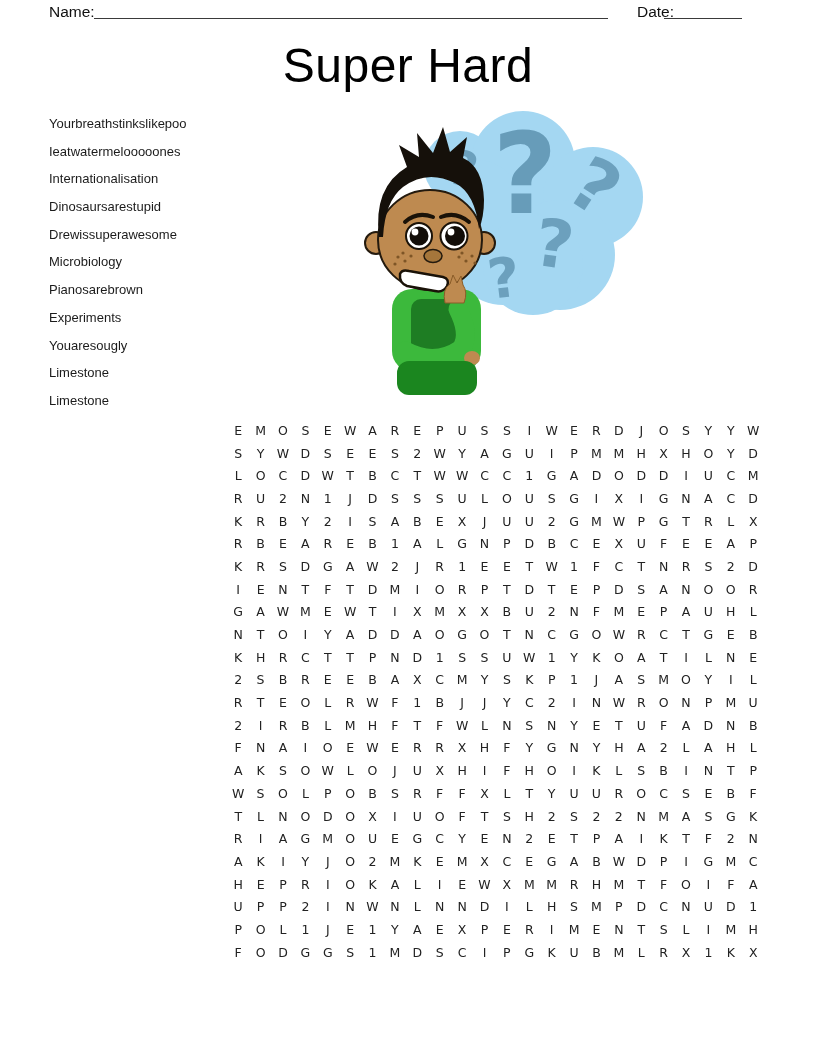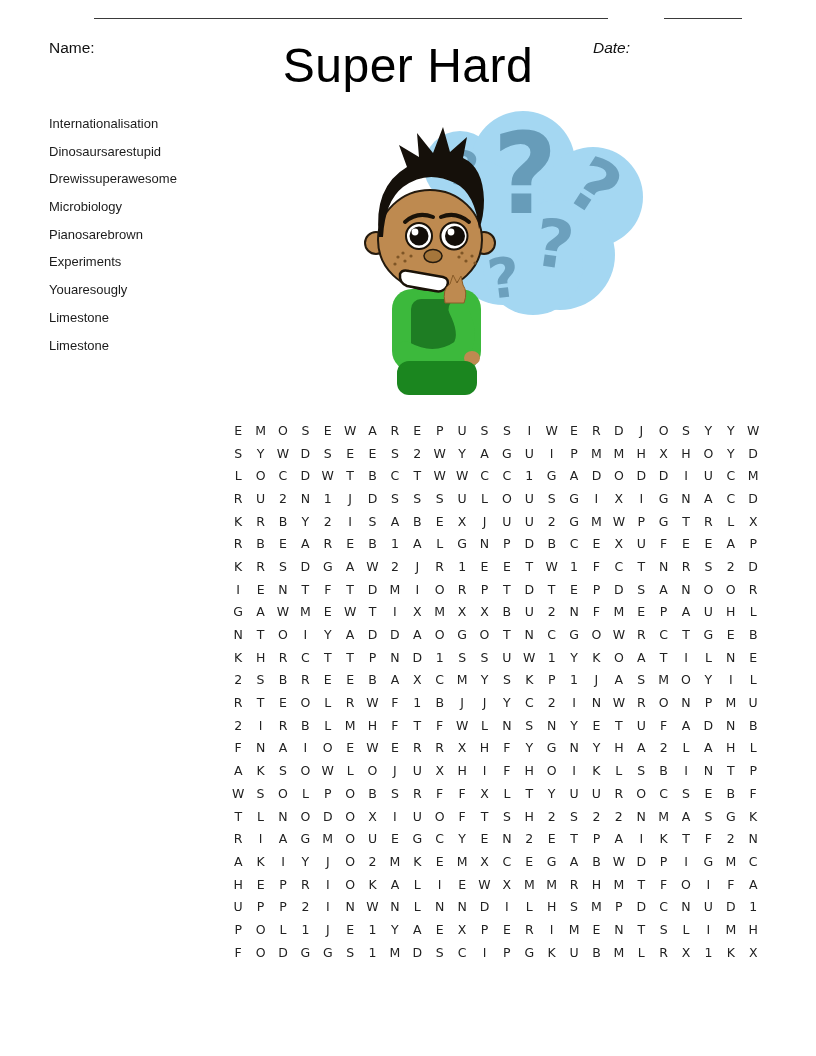--- a/index.html
+++ b/index.html
@@ -1,23 +1,23 @@
 <!DOCTYPE html>
 <html><head>
 <meta charset="utf-8">
 <style>
   html,body{margin:0;padding:0;}
   body{
     width:816px;height:1056px;background:#ffffff;position:relative;overflow:hidden;
     font-family:"Liberation Sans", sans-serif;color:#000;
   }
   
-  .hdr-label{position:absolute;top:3px;font-size:15.5px;color:#111;margin-top:36px;}
+  .hdr-label{position:absolute;top:3px;font-size:15.5px;color:#111;}
   #name-label{left:49px;}
-  #date-label{left:593px;font-style:italic;}
+  #date-label{left:637px;}
   .hdr-line{position:absolute;border-bottom:1.6px solid #3a3a3a;height:16px;top:2px;}
   #name-line{left:94px;width:514px;}
   #date-line{left:664px;width:78px;}
   
   .page-title{
     position:absolute;left:0;right:0;top:38px;text-align:center;
     font-size:48px;font-weight:500;letter-spacing:0.5px;color:#000;
     font-family:Liberation Sans, sans-serif;
   }
   
@@ -41,20 +41,22 @@
 <body>
 
 <span class="hdr-label" id="name-label">Name:</span>
 <div class="hdr-line" id="name-line"></div>
 <span class="hdr-label" id="date-label">Date:</span>
 <div class="hdr-line" id="date-line"></div>
 
 <div class="page-title">Super Hard</div>
 
 <ul class="word-list">
+    <li class="word-item">Yourbreathstinkslikepoo</li>
+    <li class="word-item">Ieatwatermelooooones</li>
     <li class="word-item">Internationalisation</li>
     <li class="word-item">Dinosaursarestupid</li>
     <li class="word-item">Drewissuperawesome</li>
     <li class="word-item">Microbiology</li>
     <li class="word-item">Pianosarebrown</li>
     <li class="word-item">Experiments</li>
     <li class="word-item">Youaresougly</li>
     <li class="word-item">Limestone</li>
     <li class="word-item">Limestone</li>
   </ul>

